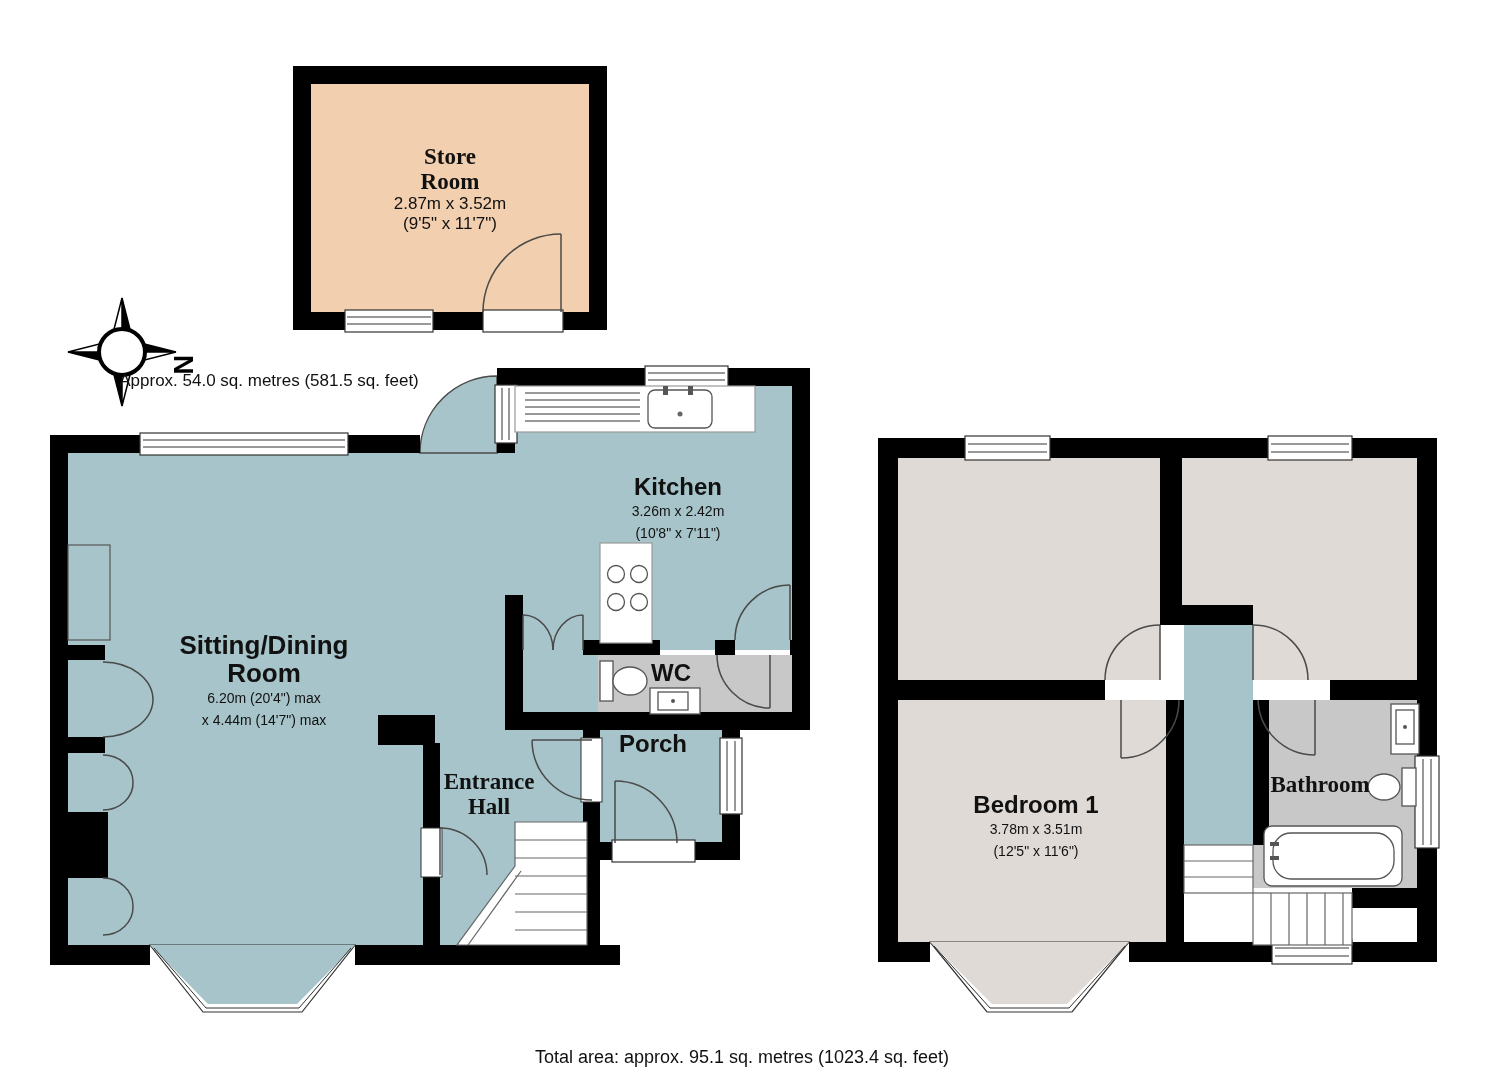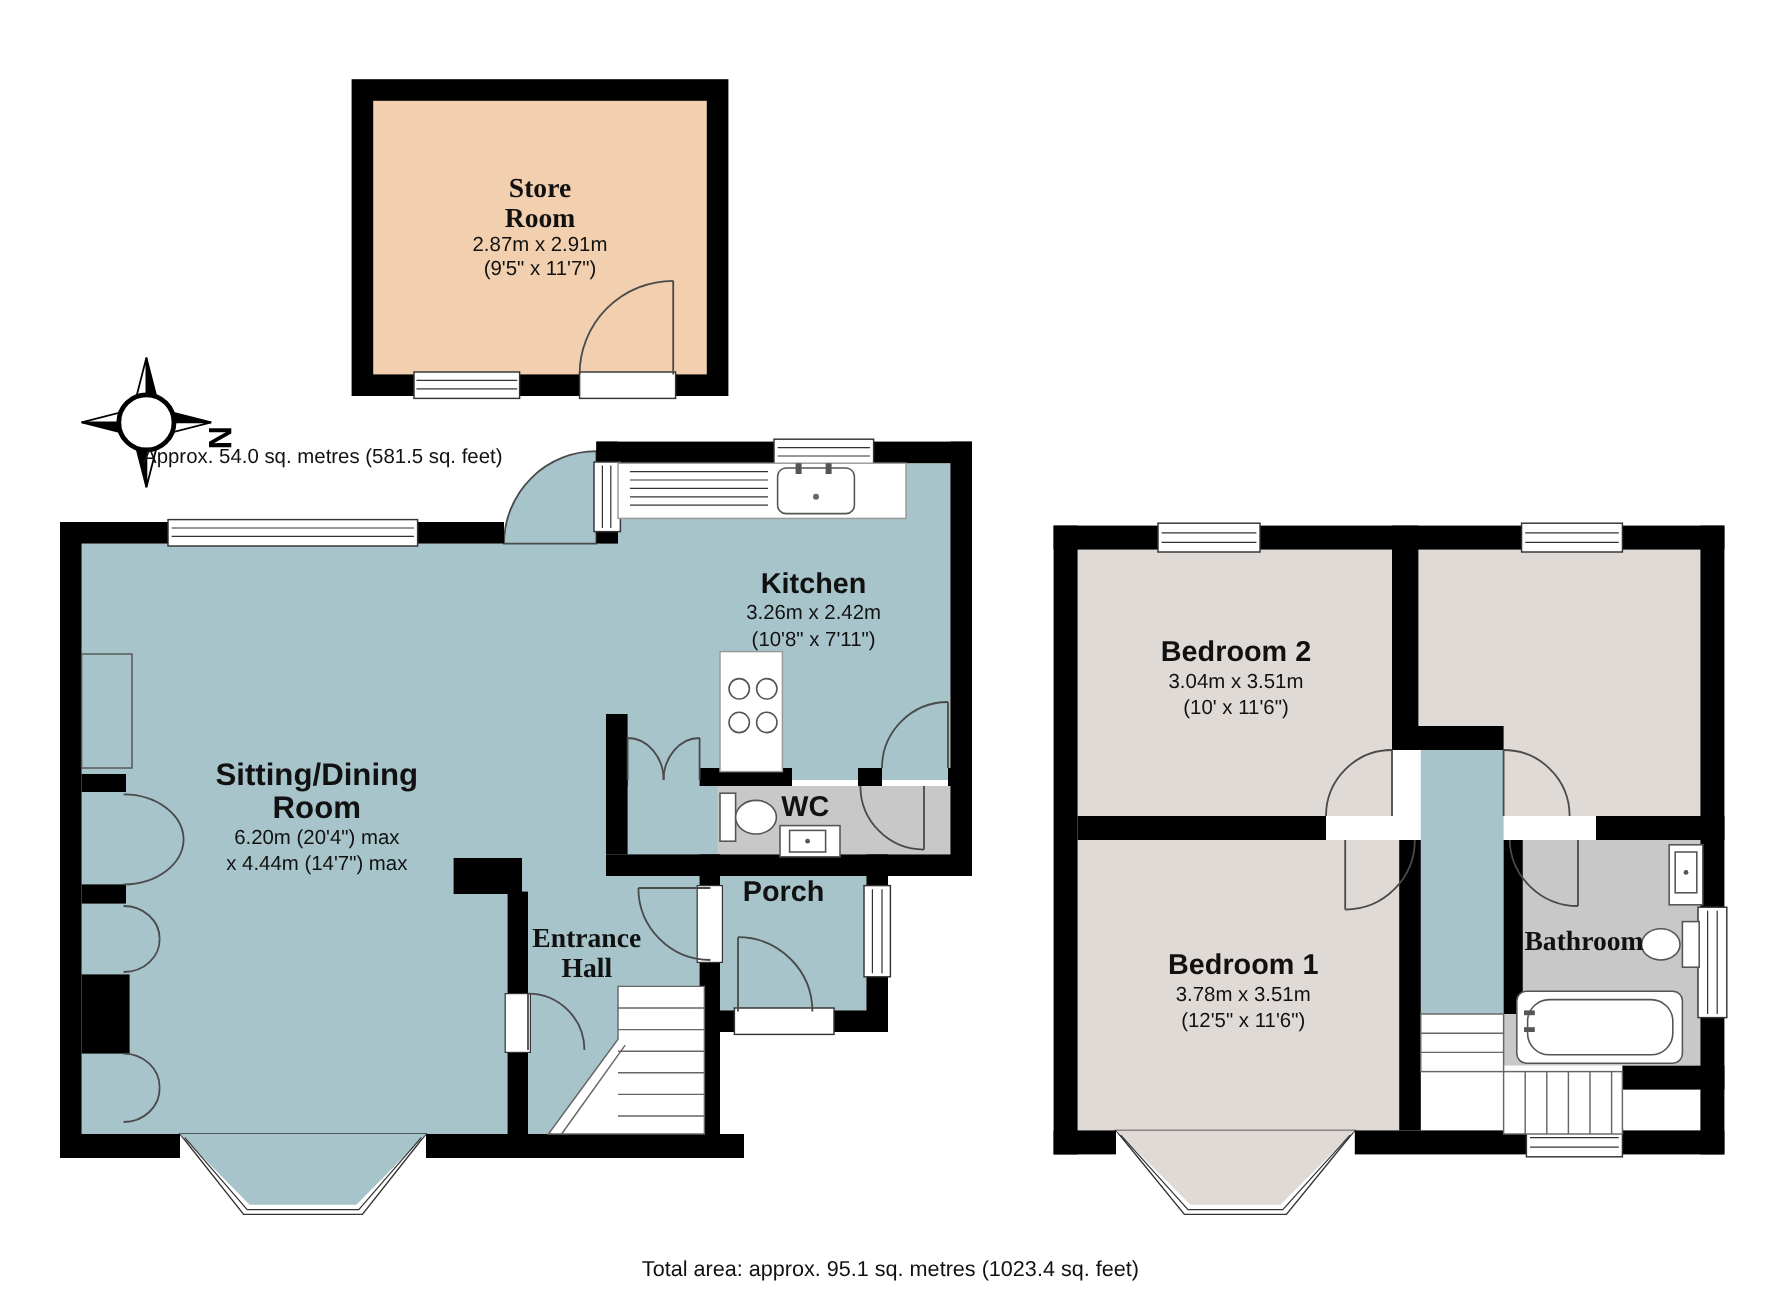--- a/index.html
+++ b/index.html
@@ -16,21 +16,21 @@
   .arc{stroke:#4a4a4a;stroke-width:1.5;fill:none;}
   .fix{fill:#fff;stroke:#555;stroke-width:1.3;}
   .fixlite{fill:#fff;stroke:#999;stroke-width:1.2;}
   .tread{stroke:#666;stroke-width:1.2;fill:none;}
   .stairfill{fill:#fff;stroke:#666;stroke-width:1.2;}
   .frame{fill:#fff;stroke:#333;stroke-width:1.2;}
   .lbl{position:absolute;transform:translateX(-50%);text-align:center;white-space:nowrap;}
   .nm{font-weight:bold;font-size:24px;line-height:27px;}
   .nm-lg{font-weight:bold;font-size:26px;line-height:28px;}
   .nm-sm{font-weight:bold;font-size:23px;line-height:25px;font-family:Liberation Serif, serif;}
-  .dim{font-size:17px;line-height:22px;}
+  .dim{font-size:14px;line-height:22px;}
   .dim-sm{font-size:17px;line-height:20px;}
   .title{font-weight:bold;font-size:27px;line-height:30px;}
   .subtitle{font-size:17px;line-height:20px;}
   .total{font-size:18px;text-align:center;}
 </style>
 </head>
 <body>
 
 <div id="stage">
 
@@ -310,21 +310,21 @@
       <line class="tread" x1="1307" y1="893" x2="1307" y2="945"></line>
       <line class="tread" x1="1325" y1="893" x2="1325" y2="945"></line>
       <line class="tread" x1="1343" y1="893" x2="1343" y2="945"></line>
     </g>
   </g>
 </svg>
 
 <div class="lbl" style="left:450px;top:144px">
   <div class="nm-sm">Store</div>
   <div class="nm-sm">Room</div>
-  <div class="dim-sm">2.87m x 2.91m</div>
+  <div class="dim-sm">2.87m x 3.52m</div>
   <div class="dim-sm">(9'5" x 11'7")</div>
 </div>
 
 <div class="lbl" style="left:269px;top:371px">
   <div class="subtitle">Approx. 54.0 sq. metres (581.5 sq. feet)</div>
 </div>
 
 
 <div class="lbl" style="left:678px;top:473px">
   <div class="nm">Kitchen</div>
@@ -345,25 +345,20 @@
 
 <div class="lbl" style="left:653px;top:730px">
   <div class="nm">Porch</div>
 </div>
 
 <div class="lbl" style="left:489px;top:769px">
   <div class="nm-sm">Entrance</div>
   <div class="nm-sm">Hall</div>
 </div>
 
-<div class="lbl" style="left:1030px;top:530px">
-  <div class="nm">Bedroom 2</div>
-  <div class="dim">3.04m x 3.51m</div>
-  <div class="dim">(10' x 11'6")</div>
-</div>
 
 
 <div class="lbl" style="left:1036px;top:791px">
   <div class="nm">Bedroom 1</div>
   <div class="dim">3.78m x 3.51m</div>
   <div class="dim">(12'5" x 11'6")</div>
 </div>
 
 <div class="lbl" style="left:1320px;top:772px">
   <div class="nm-sm">Bathroom</div>

